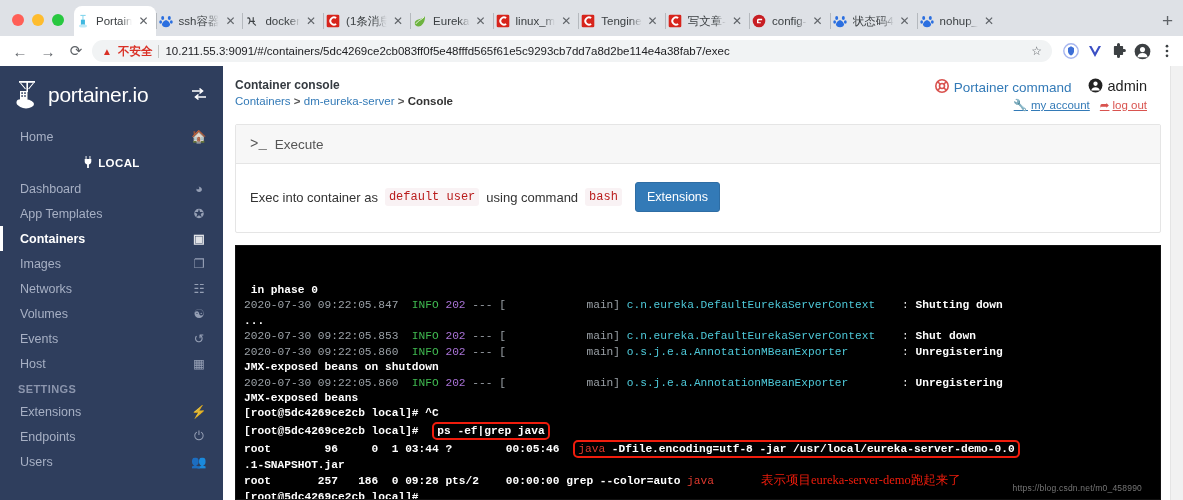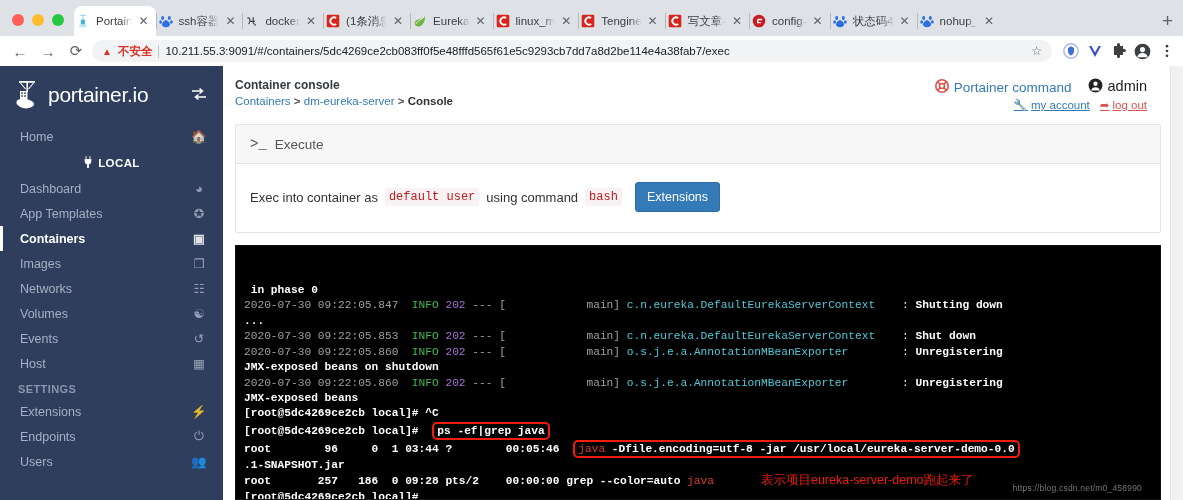--- a/index.html
+++ b/index.html
@@ -161,21 +161,21 @@
   .t-green { color: #3fb950; }
   .t-purple{ color: #a972d6; }
   .t-cyan  { color: #4ec9d9; }
   .t-red   { color: #e03a2f; }
 
   .boxed {
     border: 2px solid #f01c0c; border-radius: 5px;
     padding: 0 3px; margin: 0 7px;
     display: inline-block; line-height: 14px;
   }
-  .cn-note { color: #f01c0c; font-family: Liberation Sans, sans-serif; font-size: 12.5px; }
+  .cn-note { color: #f01c0c; font-family: Liberation Serif, serif; font-size: 12.5px; }
   .watermark {
     position: absolute; right: 18px; bottom: 3px;
     color: #8a8a8a; font-family: "Liberation Sans", sans-serif;
     font-size: 8.5px; letter-spacing: .2px; opacity: .85;
   }
 </style>
 </head>
 <body>
 
 <div class="browser">

